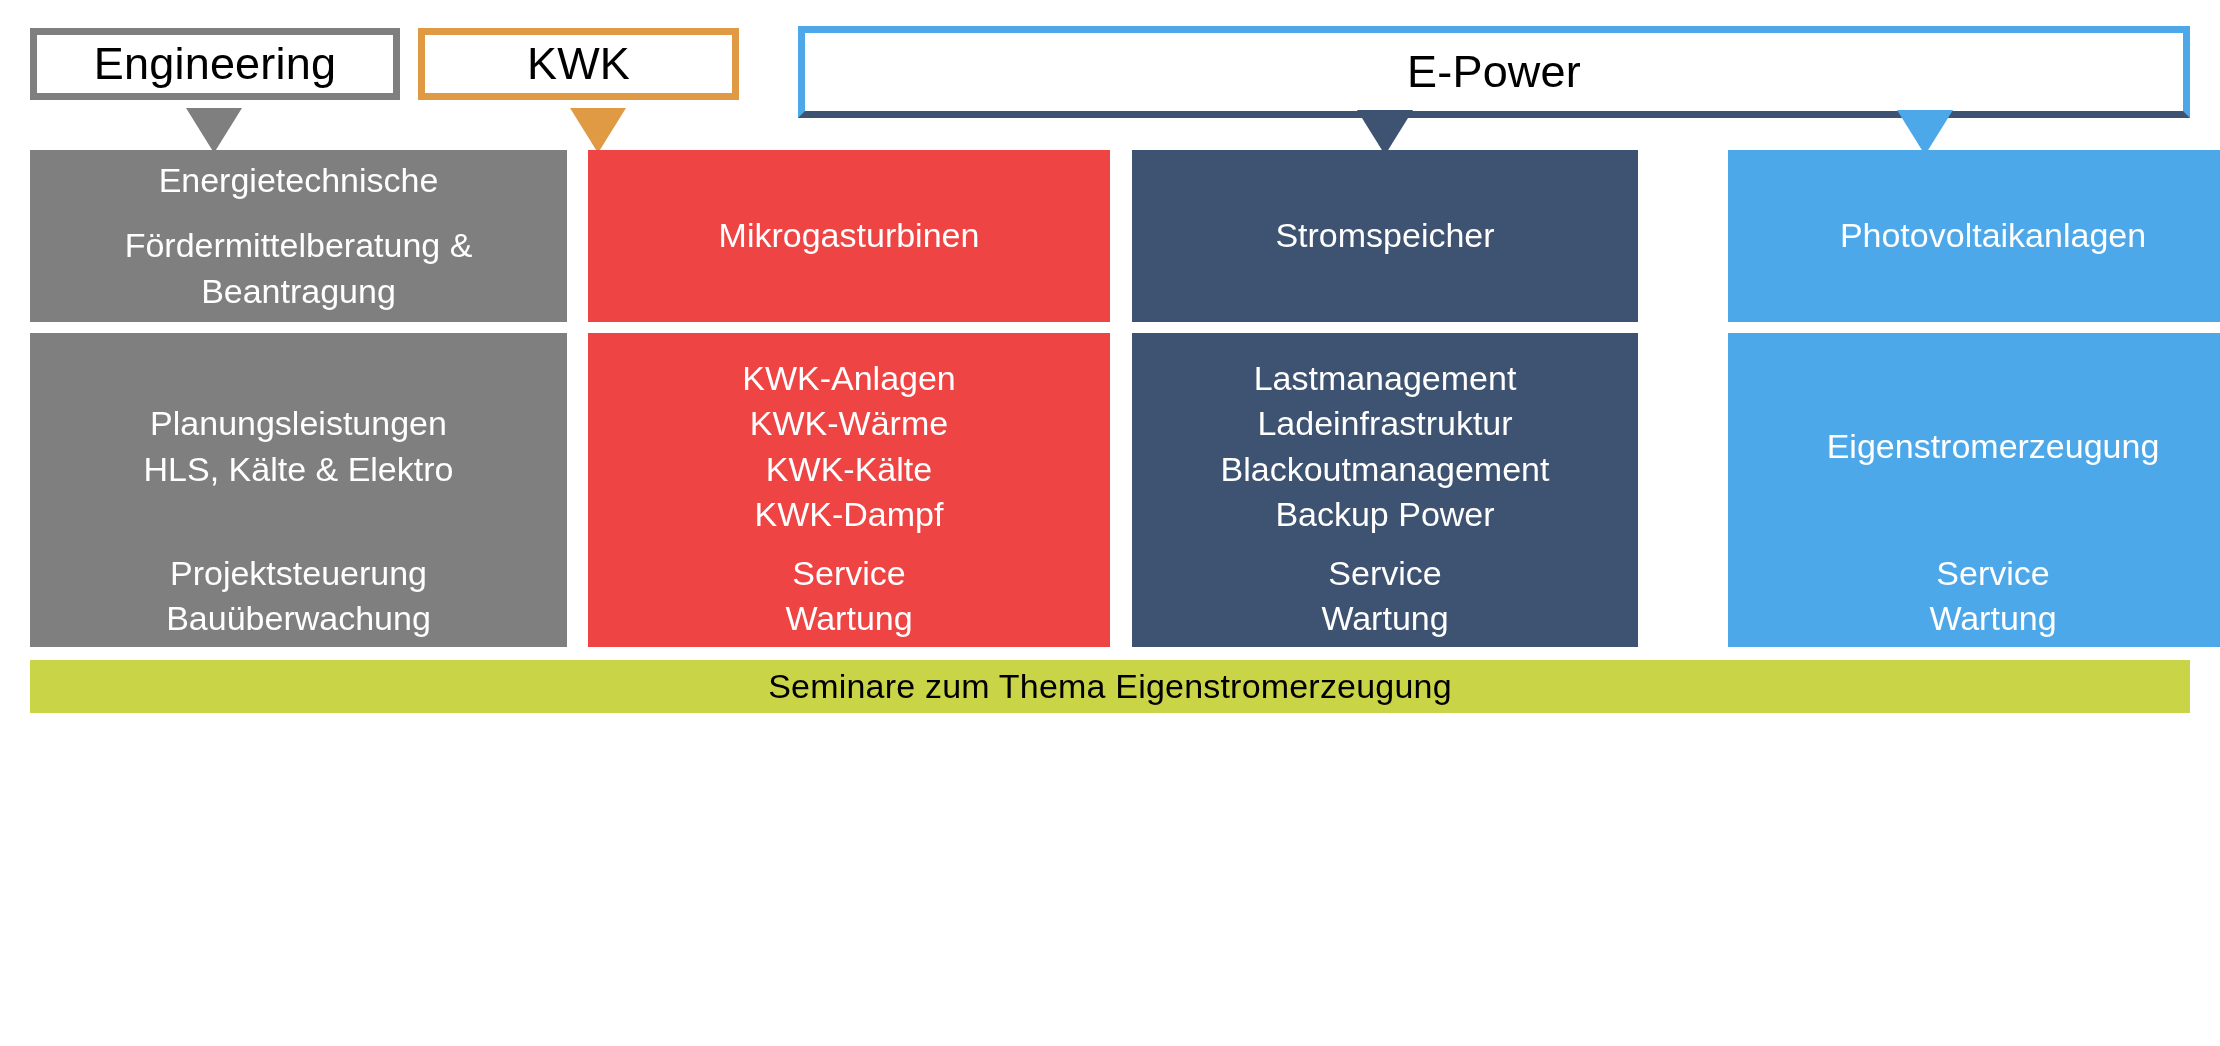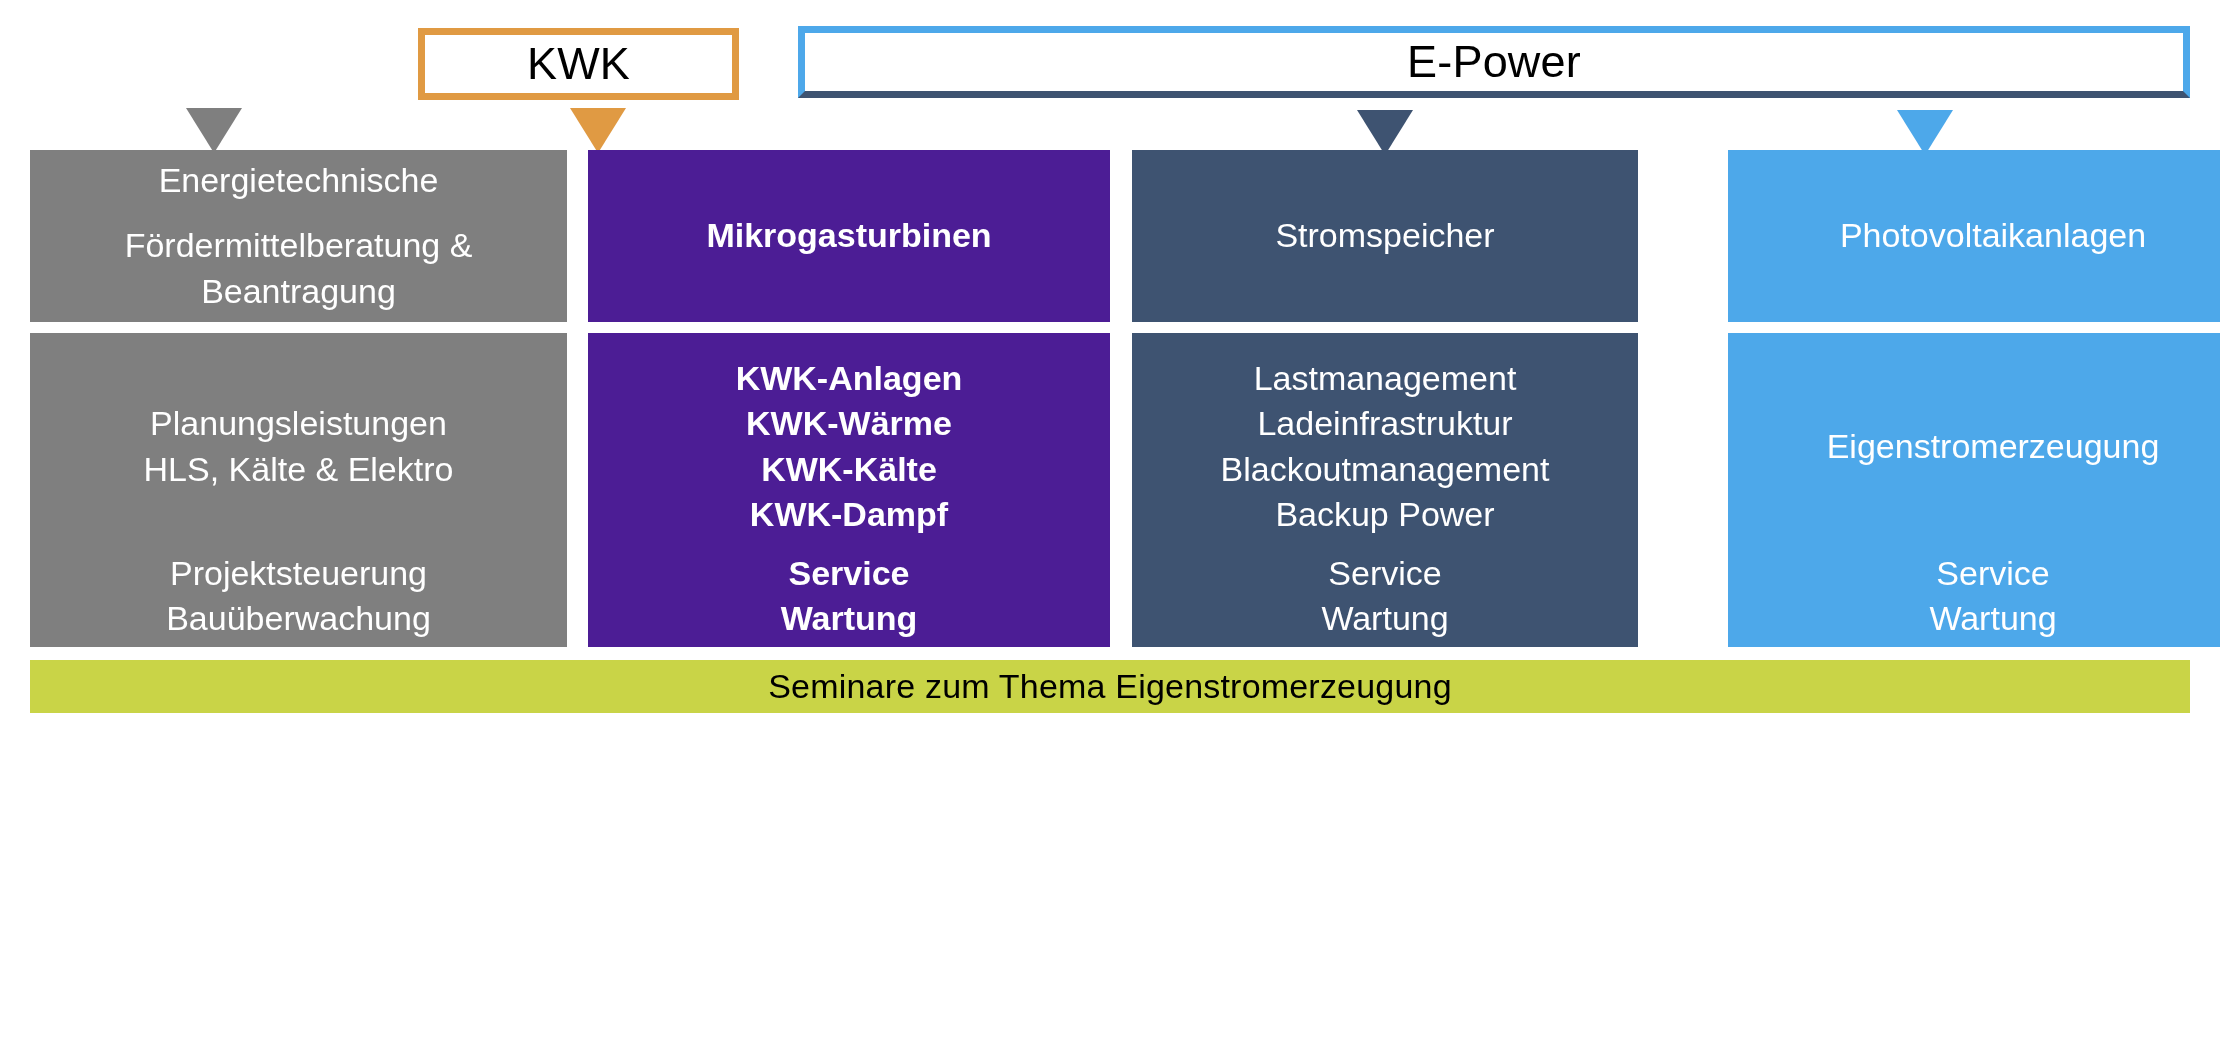--- a/index.html
+++ b/index.html
@@ -33,21 +33,21 @@
   }
   .hdr-engineering {
     left: 30px; top: 28px; width: 370px; height: 72px;
     border: 7px solid #7f7f7f;
   }
   .hdr-kwk {
     left: 418px; top: 28px; width: 321px; height: 72px;
     border: 7px solid #e09a43;
   }
   .hdr-epower {
-    left: 798px; top: 26px; width: 1392px; height: 72px;
+    left: 798px; top: 26px; width: 1392px; height: 92px;
     border: 7px solid #3e5371;
     border-top-color: #4da8ea;
     border-left-color: #4da8ea;
     border-right-color: #4da8ea;
     border-bottom-color: #3e5371;
   }
   
   .hdr-epower::before {
     content: "";
     position: absolute;
@@ -82,21 +82,21 @@
     font-size: 34px;
     line-height: 1.33;
     text-align: center;
     padding: 4px 10px;
   }
   .cell .ln { display: block; white-space: nowrap; }
   .cell .blk { display: block; }
   .cell .blk + .blk { margin-top: 20px; }
 
   .c-gray   { background: #7f7f7f; }
-  .c-orange { background: #4c1d95; font-weight: bold; }
+  .c-orange { background: #ef4444; }
   .c-navy   { background: #3e5371; }
   .c-blue   { background: #4da8ea; }
 
   
   .col-eng { left: 30px;   width: 537px; }
   .col-kwk { left: 588px;  width: 522px; }
   .col-sto { left: 1132px; width: 506px; }
   .col-pv  { left: 1728px; width: 530px; }
 
   
@@ -115,20 +115,23 @@
     align-items: center;
     justify-content: center;
     letter-spacing: .2px;
   }
 </style>
 </head>
 <body>
 
 <div id="canvas">
 
+  <div class="hdr hdr-engineering">
+    <span>Engineering</span>
+  </div>
 
   <div class="hdr hdr-kwk">
     <span>KWK</span>
   </div>
 
   <div class="hdr hdr-epower">
     <span>E-Power</span>
   </div>
 
   <div class="arrow arrow-engineering"></div>

